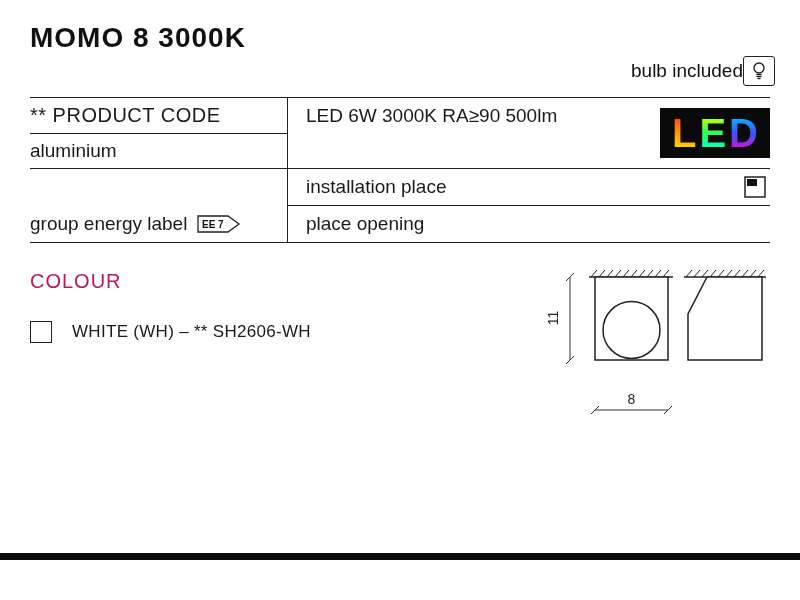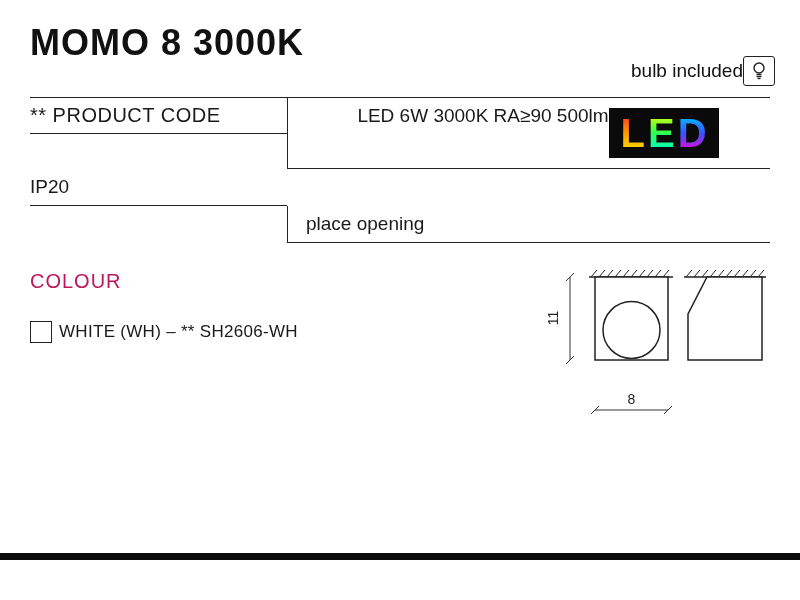--- a/index.html
+++ b/index.html
@@ -2,21 +2,21 @@
 <html><head>
 <meta charset="utf-8">
 <style>
   html,body{margin:0;padding:0;}
   body{
     width:800px;height:600px;position:relative;background:#ffffff;
     font-family:"Liberation Sans", sans-serif;color:#1a1a1a;overflow:hidden;
   }
   
   .page-title{
-    position:absolute;left:30px;top:22px;font-size:36px;font-weight:bold;
+    position:absolute;left:30px;top:22px;font-size:28px;font-weight:bold;
     letter-spacing:1px;margin:0;color:#111;
   }
   
   .bulb-row{
     position:absolute;top:56px;right:25px;display:flex;align-items:center;
   }
   .bulb-label{font-size:19px;color:#111;}
   .bulb-box{
     width:30px;height:28px;border:1.5px solid #222;border-radius:3px;
     display:flex;align-items:center;justify-content:center;background:#fff;
@@ -25,42 +25,42 @@
   .spec-table{
     position:absolute;left:30px;top:97px;width:740px;
     display:grid;grid-template-columns:257px 1fr;grid-template-rows:36px 35px 37px 37px;
     border-top:1.5px solid #222;box-sizing:border-box;
   }
   .cell{display:flex;align-items:center;font-size:19px;box-sizing:border-box;background:#fff;}
   .cell.col2{border-left:1.5px solid #222;padding-left:18px;}
   .bb{border-bottom:1.5px solid #222;}
   .r1c1{grid-row:1;grid-column:1;font-size:20px;letter-spacing:0.5px;}
   .r2c1{grid-row:2;grid-column:1;}
-  .r12c2{grid-row:1/3;grid-column:2;align-items:stretch;justify-content:center;padding-right:0;}
+  .r12c2{grid-row:1/3;grid-column:2;align-items:stretch;justify-content:space-between;padding-right:0;}
   .r3c1{grid-row:3;grid-column:1;}
   .r3c2{grid-row:3;grid-column:2;justify-content:space-between;padding-right:4px;}
   .r4c1{grid-row:4;grid-column:1;gap:10px;}
   .r4c2{grid-row:4;grid-column:2;}
   .led-spec{padding-top:7px;font-size:19px;}
   
   .led-logo{
     width:110px;height:50px;background:#0a0a0a;align-self:center;
     display:flex;align-items:center;justify-content:center;gap:3px;
   }
   .led-letter{
     font-size:40px;font-weight:bold;line-height:1;letter-spacing:0;
     -webkit-background-clip:text;background-clip:text;color:transparent;
   }
   .ll-red{background-image:linear-gradient(180deg,#ff2a2a,#ff9a00,#ffe600);-webkit-background-clip:text;background-clip:text;}
   .ll-green{background-image:linear-gradient(180deg,#eaff00,#2bff53,#00ffd5);-webkit-background-clip:text;background-clip:text;}
   .ll-blue{background-image:linear-gradient(180deg,#00cfff,#3355ff,#ff00d0);-webkit-background-clip:text;background-clip:text;}
   
   .colour-block{position:absolute;left:30px;top:270px;}
   .colour-heading{font-size:20px;font-weight:normal;letter-spacing:1px;margin:0 0 28px 0;color:#be185d;}
-  .colour-option{display:flex;align-items:center;gap:7px;margin-bottom:16px;height:22px;}
+  .colour-option{display:flex;align-items:center;gap:20px;margin-bottom:16px;height:22px;}
   .swatch{width:20px;height:20px;border:1.5px solid #222;background:#fff;flex:0 0 auto;}
   .swatch.black{background:#0d0d0d;}
   .colour-label{font-size:17px;letter-spacing:0.3px;}
   
   .drawing{position:absolute;left:545px;top:260px;}
   
   .bottom-bar{position:absolute;left:0;top:553px;width:800px;height:7px;background:#0b0b0b;}
   svg text{font-family:"Liberation Sans",sans-serif;}
 </style>
 </head>
@@ -83,21 +83,35 @@
 <div class="spec-table">
   <div class="cell r1c1 bb">** PRODUCT CODE</div>
   <div class="cell col2 r12c2 bb">
     <div class="led-spec">LED 6W 3000K RA≥90 500lm</div>
     <div class="led-logo">
       <span class="led-letter ll-red">L</span>
       <span class="led-letter ll-green">E</span>
       <span class="led-letter ll-blue">D</span>
     </div>
   </div>
-  <div class="cell r3c1 bb">IP20</div>
+  <div class="cell r2c1 bb">aluminium</div>
+  <div class="cell col2 r3c2 bb">
+    <span>installation place</span>
+    <svg width="22" height="22" viewBox="0 0 22 22">
+      <rect x="1" y="1" width="20" height="20" fill="none" stroke="#222" stroke-width="1.5"></rect>
+      <rect x="3" y="3" width="10" height="7" fill="#111"></rect>
+    </svg>
+  </div>
+  <div class="cell r4c1 bb">
+    <span>group energy label</span>
+    <svg width="44" height="18" viewBox="0 0 44 18">
+      <polygon points="1,1 31,1 42,9 31,17 1,17" fill="#fff" stroke="#222" stroke-width="1.3"></polygon>
+      <text x="5" y="13" font-size="10" font-weight="bold" fill="#111">EE 7</text>
+    </svg>
+  </div>
   <div class="cell col2 r4c2 bb">place opening</div>
 </div>
 
 <div class="colour-block">
   <h2 class="colour-heading">COLOUR</h2>
   <div class="colour-option">
     <span class="swatch"></span>
     <span class="colour-label">WHITE (WH) – ** SH2606-WH</span>
   </div>
 </div>

